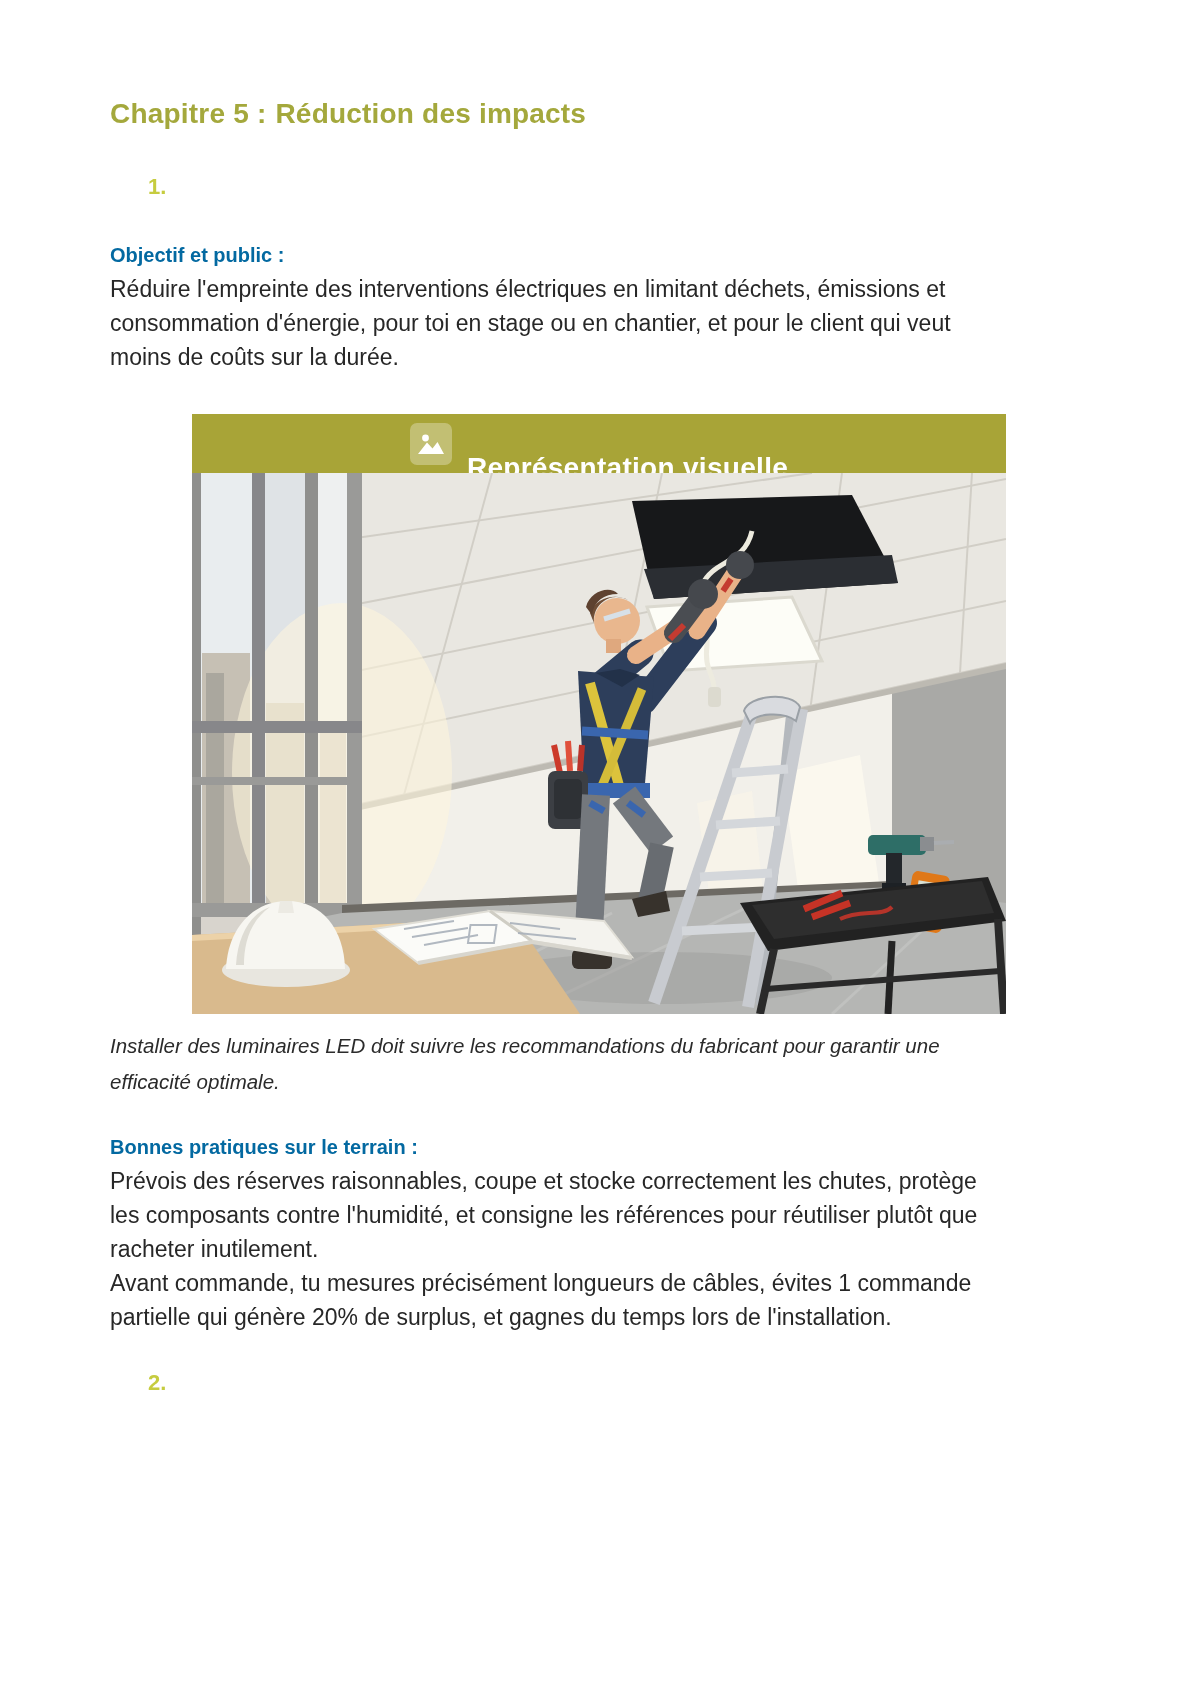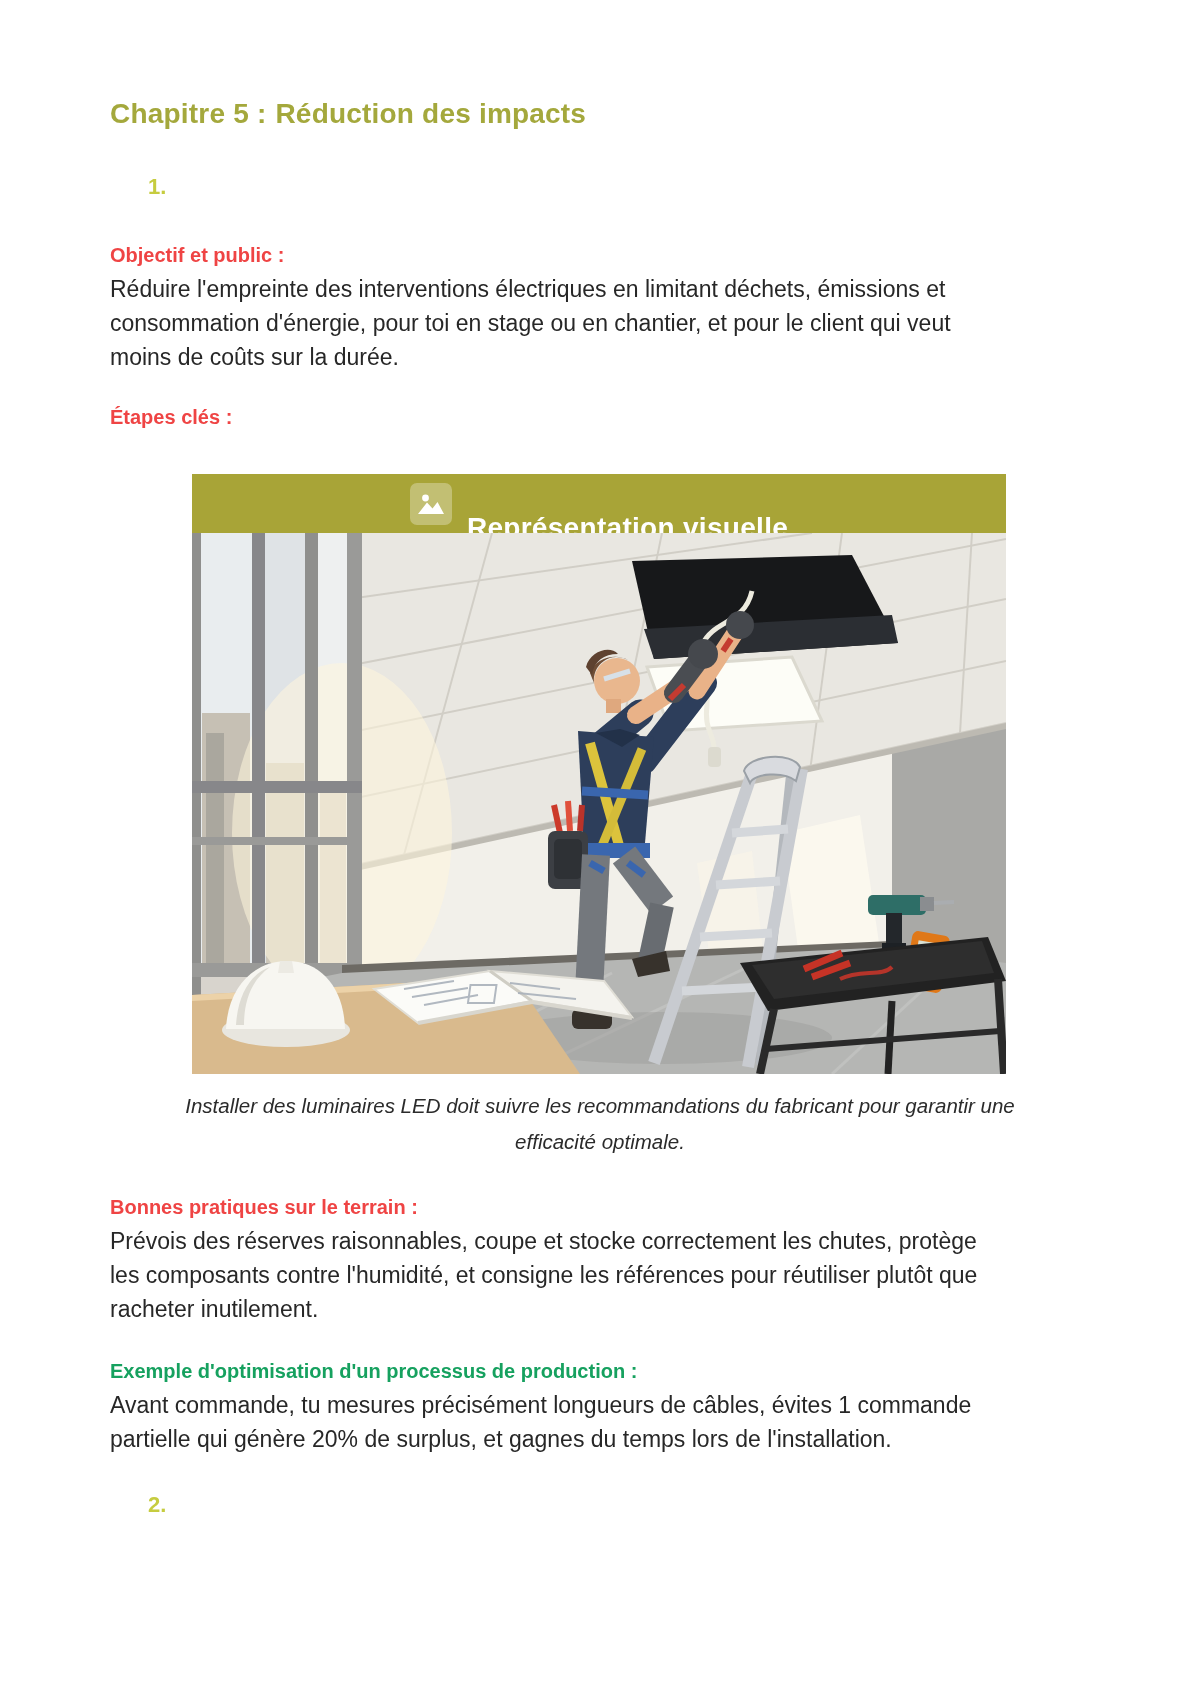--- a/index.html
+++ b/index.html
@@ -6,52 +6,51 @@
   body{width:1200px;height:1698px;font-family:"Liberation Sans",sans-serif;color:#212121;position:relative;overflow:hidden;}
   .page{padding:96px 110px 0 110px;box-sizing:border-box;width:1200px;height:1698px;}
 
   h1.chapter{margin:0;font-size:28px;line-height:36px;font-weight:700;color:#a4a83c;letter-spacing:.2px;}
   h1.chapter .regular{font-weight:700;margin-left:9px;}
 
   .subheading{margin-top:40px;display:flex;gap:17px;padding-left:38px;
               font-size:22px;line-height:30px;font-weight:700;color:#c6cc3f;}
   .subheading.second{margin-top:34px;}
 
-  .label{margin:36px 0 0 0;font-size:20px;line-height:34px;font-weight:700;color:#ef4444;}
+  .label{margin:36px 0 0 0;font-size:20px;line-height:34px;font-weight:700;color:#0369a1;}
   .label.tight{margin-top:26px;}
   .label.green{color:#16a15f;}
   .body{margin:0;font-size:23px;line-height:34px;font-weight:400;color:#272727;max-width:872px;}
 
   figure{margin:40px 0 0 82px;padding:0;width:814px;}
   .banner{width:814px;height:59px;background:#a8a437;display:flex;align-items:center;justify-content:center;gap:15px;}
   .banner .icon-box{width:42px;height:42px;border-radius:7px;background:rgba(255,255,255,.30);display:flex;align-items:center;justify-content:center;}
   .banner .banner-text{color:#ffffff;font-size:28px;font-weight:700;letter-spacing:.3px;margin-top:48px;}
   .photo{display:block;width:814px;height:541px;}
 
-  figcaption{margin:14px 0 0 -82px;width:980px;text-align:center;font-style:italic;
+  figcaption{margin:14px 0 0 -82px;width:980px;text-align:left;font-style:italic;
              font-size:20.5px;line-height:36px;color:#2b2b2b;}
   figcaption .cap{display:inline-block;max-width:884px;}
   .label.after-fig{margin-top:30px;}
   .label.exemple{margin-top:28px;}
 </style>
 </head>
 <body>
 
 <div class="page">
 
   <h1 class="chapter"><span>Chapitre 5 :</span><span class="regular">Réduction des impacts</span></h1>
 
   <div class="subheading">
     <span>1.</span>
   </div>
 
   <p class="label">Objectif et public :</p>
   <p class="body">Réduire l'empreinte des interventions électriques en limitant déchets, émissions et consommation d'énergie, pour toi en stage ou en chantier, et pour le client qui veut moins de coûts sur la durée.</p>
 
-  <p class="label tight">Étapes clés :</p>
 
   <figure>
     <div class="banner">
       <span class="icon-box">
         <svg width="30" height="30" viewBox="0 0 30 30" aria-hidden="true">
           <circle cx="9.5" cy="9" r="3.4" fill="#ffffff"></circle>
           <path d="M2,25 L11,13.5 L16.5,19.5 L21.5,13 L28,25 Z" fill="#ffffff"></path>
         </svg>
       </span>
       <span class="banner-text">Représentation visuelle</span>
@@ -215,20 +214,19 @@
         </g>
       </g>
     </svg>
 
     <figcaption><span class="cap">Installer des luminaires LED doit suivre les recommandations du fabricant pour garantir une efficacité optimale.</span></figcaption>
   </figure>
 
   <p class="label after-fig">Bonnes pratiques sur le terrain :</p>
   <p class="body">Prévois des réserves raisonnables, coupe et stocke correctement les chutes, protège les composants contre l'humidité, et consigne les références pour réutiliser plutôt que racheter inutilement.</p>
 
-  <p class="label green exemple">Exemple d'optimisation d'un processus de production :</p>
   <p class="body">Avant commande, tu mesures précisément longueurs de câbles, évites 1 commande partielle qui génère 20% de surplus, et gagnes du temps lors de l'installation.</p>
 
   <div class="subheading second">
     <span>2.</span>
   </div>
 
 </div>
 
 </body></html>

